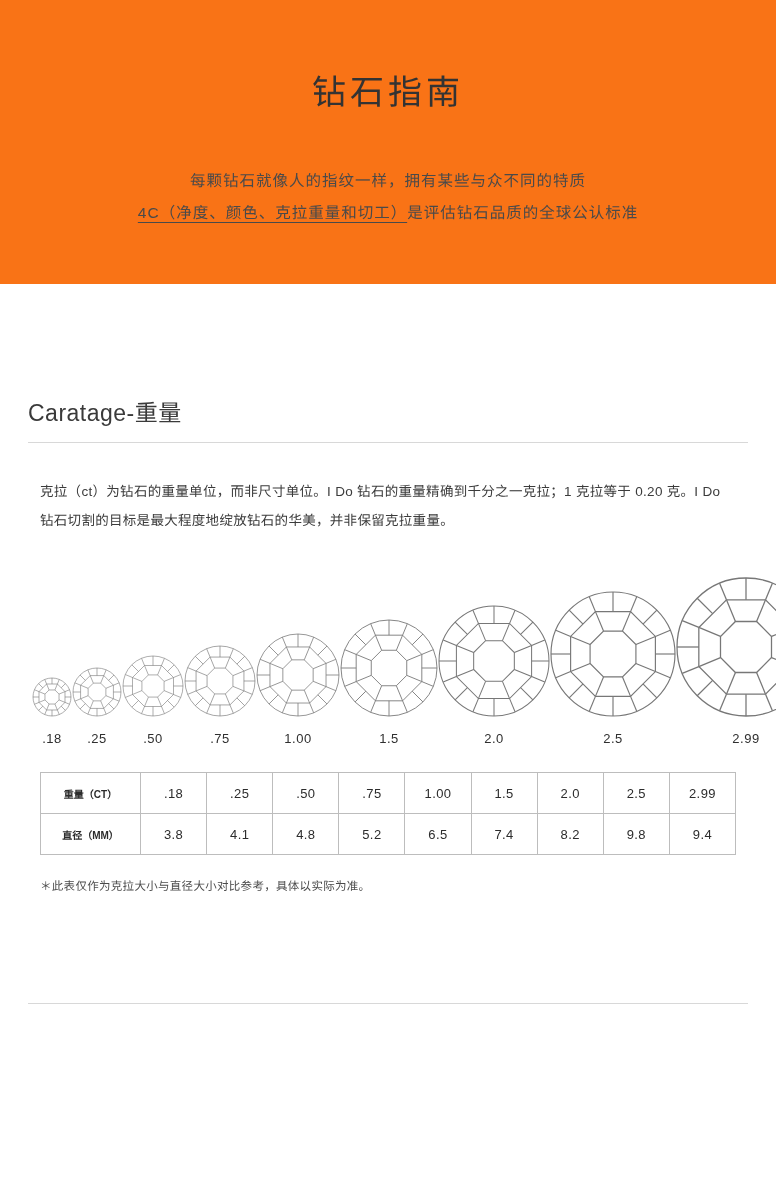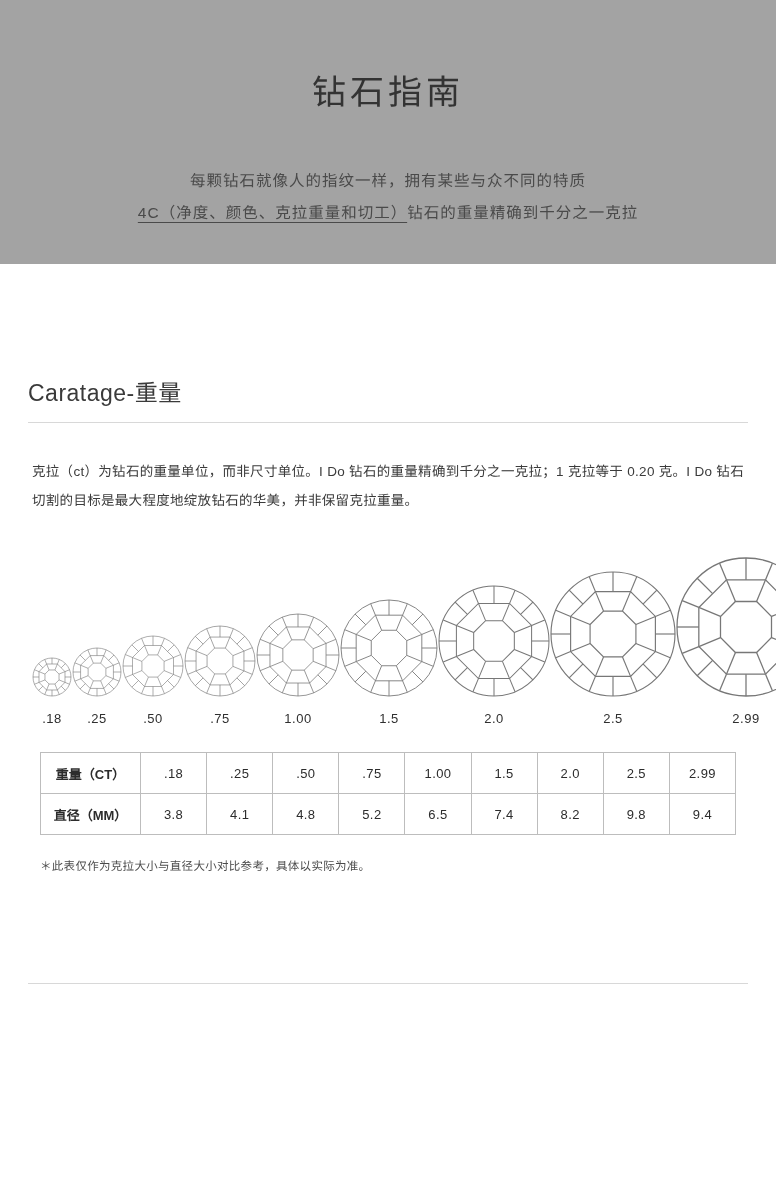--- a/index.html
+++ b/index.html
@@ -8,22 +8,22 @@
     width: 776px;
     min-height: 1200px;
     background: #ffffff;
     font-family: "Liberation Sans", "DejaVu Sans", sans-serif;
     color: #222;
     -webkit-font-smoothing: antialiased;
   }
 
   
   .hero {
-    background: #a3a3a3;
-    padding: 72px 40px 36px;
+    background: #f97316;
+    padding: 72px 40px 56px;
     text-align: center;
   }
   .hero-title {
     font-size: 34px;
     letter-spacing: 4px;
     color: #333;
     font-weight: 400;
     margin: 0 0 52px 0;
     line-height: 1.2;
   }
@@ -54,21 +54,21 @@
   .sec-rule {
     height: 1px;
     background: #d8d8d8;
     margin: 0 0 34px 0;
   }
   .para {
     font-size: 13.5px;
     line-height: 2.15;
     color: #3b3b3b;
     letter-spacing: 0.3px;
-    margin: 4px;
+    margin: 12px;
   }
   .para .hl { color: #f0a3b4; }
 
   
   .diamond-row {
     margin-top: 42px;
     display: flex;
     align-items: flex-end;
     justify-content: space-between;
     padding: 0 4px;
@@ -96,41 +96,41 @@
   table.grid td {
     border: 1px solid #bdbdbd;
     text-align: center;
     font-size: 13px;
     color: #2c2c2c;
     height: 41px;
     letter-spacing: 0.4px;
   }
   table.grid td.rowhead {
     width: 100px;
-    font-size: 13px;
+    font-size: 10px;
     font-weight: bold;
     letter-spacing: 0;
     text-align: center;
   }
   .footnote {
     margin-top: 22px;
     padding: 0 12px;
     font-size: 11.5px;
     color: #4b4b4b;
     letter-spacing: 0.3px;
   }
 </style>
 </head>
 <body>
 
 <div class="hero">
   <h1 class="hero-title">钻石指南</h1>
   <p class="hero-line">每颗钻石就像人的指纹一样，拥有某些与众不同的特质</p>
   <p class="hero-line">
-    <span class="u">4C（净度、颜色、克拉重量和切工）</span><span>钻石的重量精确到千分之一克拉</span>
+    <span class="u">4C（净度、颜色、克拉重量和切工）</span><span>是评估钻石品质的全球公认标准</span>
   </p>
 </div>
 
 <div class="sec-spacer-top"></div>
 <div class="section">
   <h2 class="sec-head">Caratage-重量</h2>
   <div class="sec-rule"></div>
   <p class="para">克拉（ct）为钻石的重量单位，而非尺寸单位。I Do 钻石的重量精确到千分之一克拉；1 克拉等于 0.20 克。I Do 钻石切割的目标是最大程度地绽放钻石的华美，并非保留克拉重量。</p>
 
   <div class="diamond-row" id="diamond-row">

